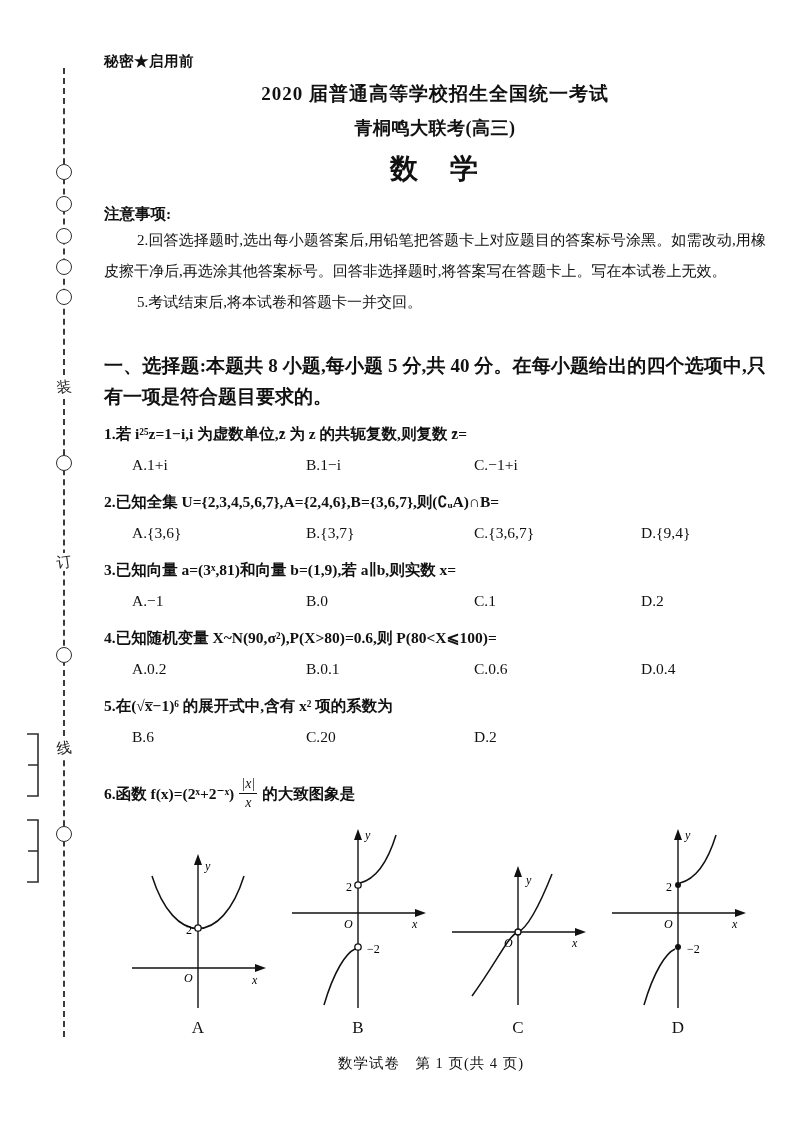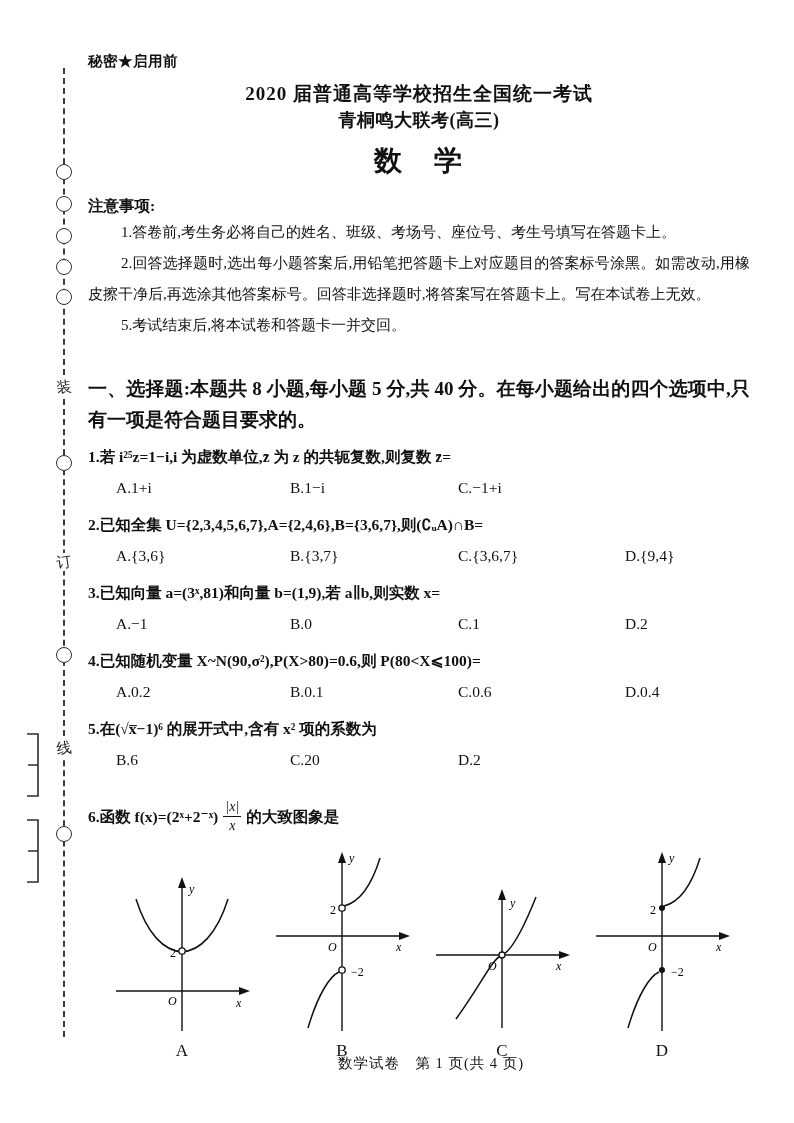--- a/index.html
+++ b/index.html
@@ -12,24 +12,24 @@
   .page { position:relative; width:794px; height:1123px; background:#fff; }
 
   
   .binding-rail { position:absolute; left:0; top:0; width:100px; height:1123px; }
   .dash-line { position:absolute; left:63px; top:68px; height:969px; width:0; border-left:2px dashed #3a3a3a; }
   .hole { position:absolute; left:56px; width:16px; height:16px; border:1.6px solid #2e2e2e; border-radius:50%; background:#fff; }
   .bind-char { position:absolute; left:54px; width:20px; text-align:center; font-size:15px; color:#222; background:#fff; line-height:18px; transform:rotate(-8deg); }
   .bracket { position:absolute; left:25px; }
 
   
-  .content { position:absolute; left:88px; top:0; width:662px; }
+  .content { position:absolute; left:104px; top:0; width:662px; }
   .secret { margin-top:52px; font-size:14.5px; font-weight:bold; letter-spacing:.5px; }
   .t1 { margin-top:10px; font-size:19px; font-weight:bold; text-align:center; letter-spacing:1px; }
-  .t2 { margin-top:1px; font-size:18px; font-weight:bold; text-align:center; letter-spacing:.5px; }
+  .t2 { margin-top:9px; font-size:18px; font-weight:bold; text-align:center; letter-spacing:.5px; }
   .subject { margin-top:10px; font-size:28px; font-weight:bold; text-align:center; letter-spacing:2px; }
   .notice-h { margin-top:16px; font-size:15.5px; font-weight:bold; }
   .notice p { font-size:15px; line-height:31px; text-indent:2.2em; text-align:justify; }
   .section-h { margin-top:32px; font-size:19px; font-weight:bold; line-height:31px; text-align:justify; }
   .q { margin-top:6px; }
   .q-text { font-size:15.5px; font-weight:bold; line-height:31px; }
   .options { display:grid; grid-template-columns:174px 168px 167px auto; padding-left:28px; font-size:15.5px; line-height:31px; font-weight:normal; }
   .opt { white-space:nowrap; }
 
   
@@ -76,21 +76,20 @@
 
   <div class="content">
 
     <div class="secret">秘密★启用前</div>
     <div class="t1">2020 届普通高等学校招生全国统一考试</div>
     <div class="t2">青桐鸣大联考(高三)</div>
     <div class="subject">数　学</div>
 
     <div class="notice">
       <div class="notice-h">注意事项:</div>
-      <p>1.答卷前,考生务必将自己的姓名、班级、考场号、座位号、考生号填写在答题卡上。</p>
       <p>2.回答选择题时,选出每小题答案后,用铅笔把答题卡上对应题目的答案标号涂黑。如需改动,用橡皮擦干净后,再选涂其他答案标号。回答非选择题时,将答案写在答题卡上。写在本试卷上无效。</p>
       <p>5.考试结束后,将本试卷和答题卡一并交回。</p>
     </div>
 
     <div class="section-h">一、选择题:本题共 8 小题,每小题 5 分,共 40 分。在每小题给出的四个选项中,只有一项是符合题目要求的。</div>
 
     <div class="q">
       <div class="q-text">1.若 i²⁵z=1−i,i 为虚数单位,z̄ 为 z 的共轭复数,则复数 z̄=</div>
       <div class="options">
         <span class="opt">A.1+i</span>

